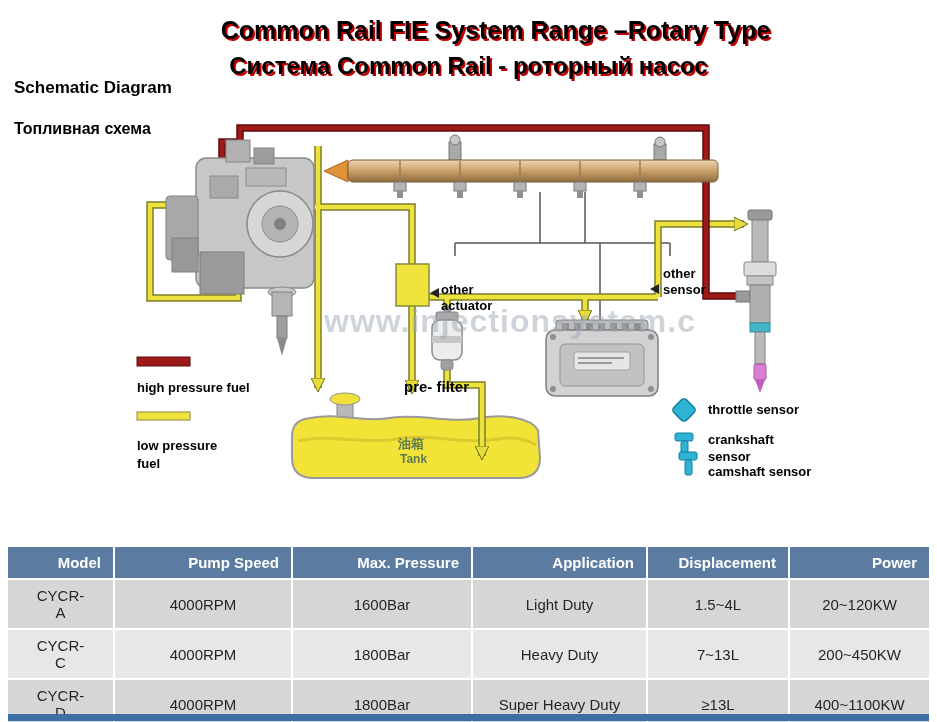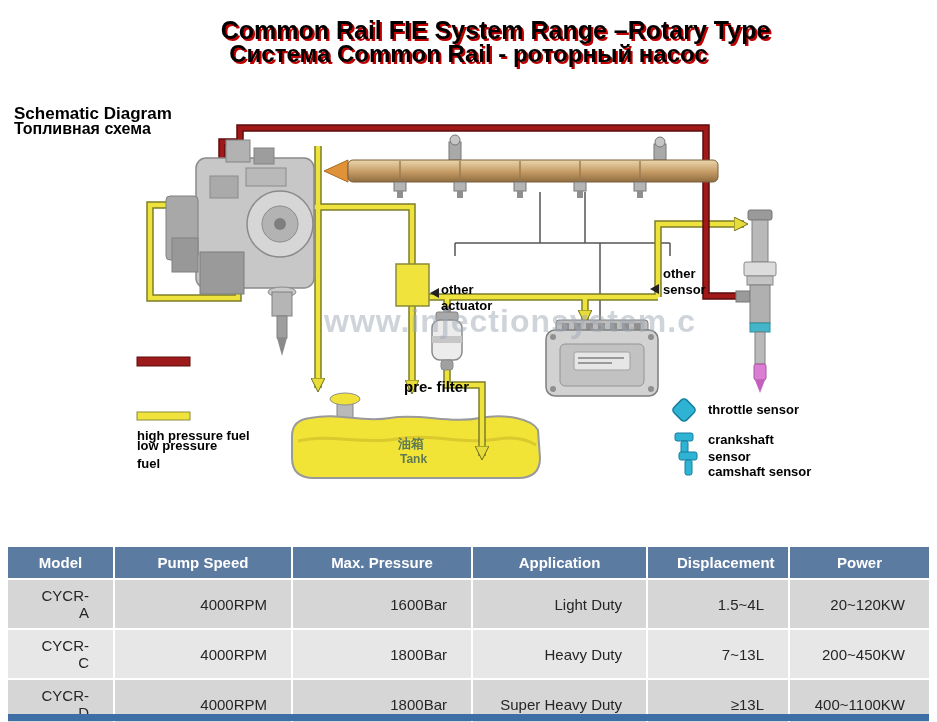--- a/index.html
+++ b/index.html
@@ -3,53 +3,53 @@
 <meta charset="utf-8">
 <style>
   html,body{margin:0;padding:0;background:#fff;}
   .page{position:relative;width:937px;height:722px;background:#ffffff;
         font-family:"Liberation Sans",sans-serif;overflow:hidden;}
 
   
   .title-line{position:absolute;left:0;width:100%;text-align:center;
               font-weight:bold;color:#000;}
   .title-l1{top:16px;font-size:25px;text-shadow:2px 2px 0 #c00000;padding-left:27px;}
-  .title-l2{top:40px;font-size:24px;text-shadow:2px 2px 0 #c00000;}
+  .title-l2{top:52px;font-size:24px;text-shadow:2px 2px 0 #c00000;}
 
   
   .diagram-svg{position:absolute;left:0;top:0;
                font-family:"Liberation Sans",sans-serif;}
   .watermark{position:absolute;left:258px;top:226px;width:470px;text-align:center;
              font-size:62px;font-weight:bold;letter-spacing:3px;
              color:rgba(173,182,192,0.60);
              text-shadow:2px 2px 3px rgba(80,90,100,0.30), -1px -1px 0 rgba(255,255,255,0.65);
              pointer-events:none;z-index:3;}
   .watermark-url{position:absolute;left:320px;top:292px;width:380px;text-align:center;
              font-size:32px;font-weight:bold;letter-spacing:1px;
              color:rgba(160,170,182,0.50);pointer-events:none;z-index:3;margin-top:11px;}
 
   .lbl{position:absolute;color:#000;z-index:5;}
-  .h-en{left:14px;top:104px;font-size:17px;font-weight:bold;}
+  .h-en{left:14px;top:78px;font-size:17px;font-weight:bold;}
   .h-ru{left:14px;top:120px;font-size:16px;font-weight:bold;}
   .lbl-oa{left:441px;top:282px;width:64px;font-size:13px;font-weight:600;line-height:1.25;}
   .lbl-os{left:663px;top:266px;width:52px;font-size:13px;font-weight:600;line-height:1.25;}
   .lbl-pf{left:404px;top:378px;font-size:15px;font-weight:bold;}
-  .lbl-hp{left:137px;top:380px;font-size:13px;font-weight:bold;margin-top:48px;}
+  .lbl-hp{left:137px;top:380px;font-size:13px;font-weight:bold;}
   .lbl-lp{left:137px;top:437px;width:94px;font-size:13px;font-weight:bold;line-height:1.35;}
   .lbl-ts{left:708px;top:402px;font-size:13px;font-weight:600;white-space:nowrap;}
   .lbl-cs{left:708px;top:432px;width:80px;font-size:13px;font-weight:600;line-height:1.3;}
   .lbl-cam{left:708px;top:464px;font-size:13px;font-weight:600;white-space:nowrap;}
 
   
   .spec-table{position:absolute;left:8px;top:547px;width:921px;z-index:6;
               border-collapse:separate;border-spacing:0;table-layout:fixed;}
   .spec-table th{background:#5c7ba1;color:#fff;font-weight:bold;font-size:15px;
-                 text-align:center;padding:7px 29px;
+                 text-align:right;padding:7px 12px;
                  border-right:2px solid #fff;border-bottom:2px solid #fff;}
-  .spec-table td{font-size:15px;color:#262626;text-align:right;padding:7px 24px;
+  .spec-table td{font-size:15px;color:#262626;text-align:center;padding:7px 24px;
                  border-right:2px solid #fff;border-bottom:2px solid #fff;}
   .spec-table th:last-child,.spec-table td:last-child{border-right:none;}
   .spec-table tbody tr:nth-child(odd) td{background:#d6d6d6;}
   .spec-table tbody tr:nth-child(even) td{background:#e7e7e7;}
   .bottom-bar{position:absolute;left:8px;top:714px;width:921px;height:7px;
               background:#3d6ea5;z-index:6;}
 </style>
 </head>
 <body>
 

